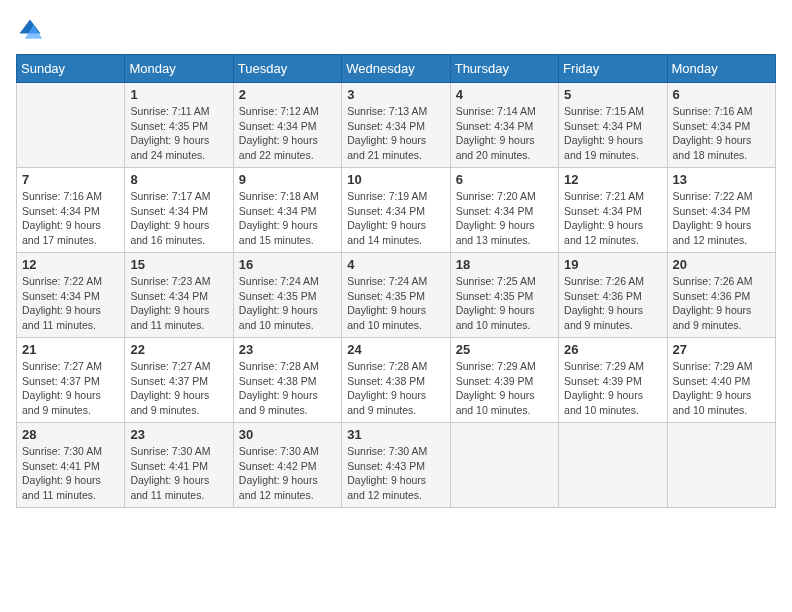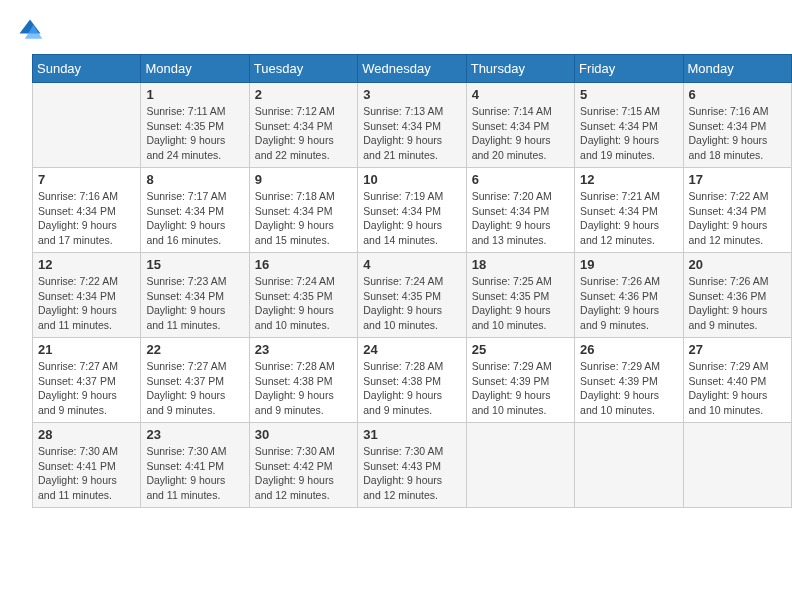--- a/index.html
+++ b/index.html
@@ -41,21 +41,20 @@
       color: #333;
     }
     .location {
       font-size: 15px;
       color: #555;
     }
     table {
       width: 100%;
       border-collapse: collapse;
       font-size: 11px;
-      margin-left: 16px;
     }
     thead tr th {
       background-color: #2979b8;
       color: white;
       padding: 6px 4px;
       text-align: left;
       font-size: 13px;
       font-weight: normal;
       border: 1px solid #1a5f9e;
     }
@@ -168,21 +167,21 @@
         </td>
         <td>
           <span class="day-number">6</span>
           <div class="day-info">Sunrise: 7:20 AM<br>Sunset: 4:34 PM<br>Daylight: 9 hours<br>and 13 minutes.</div>
         </td>
         <td>
           <span class="day-number">12</span>
           <div class="day-info">Sunrise: 7:21 AM<br>Sunset: 4:34 PM<br>Daylight: 9 hours<br>and 12 minutes.</div>
         </td>
         <td>
-          <span class="day-number">17</span>
+          <span class="day-number">13</span>
           <div class="day-info">Sunrise: 7:22 AM<br>Sunset: 4:34 PM<br>Daylight: 9 hours<br>and 12 minutes.</div>
         </td>
       </tr>
       <tr>
         <td>
           <span class="day-number">12</span>
           <div class="day-info">Sunrise: 7:22 AM<br>Sunset: 4:34 PM<br>Daylight: 9 hours<br>and 11 minutes.</div>
         </td>
         <td>
           <span class="day-number">15</span>

